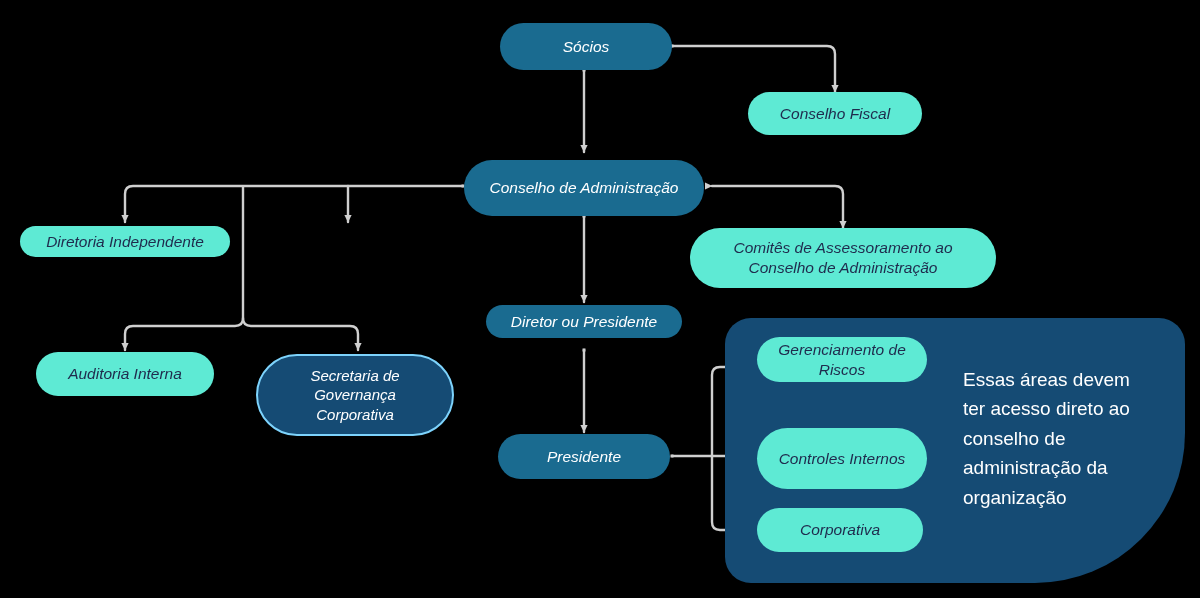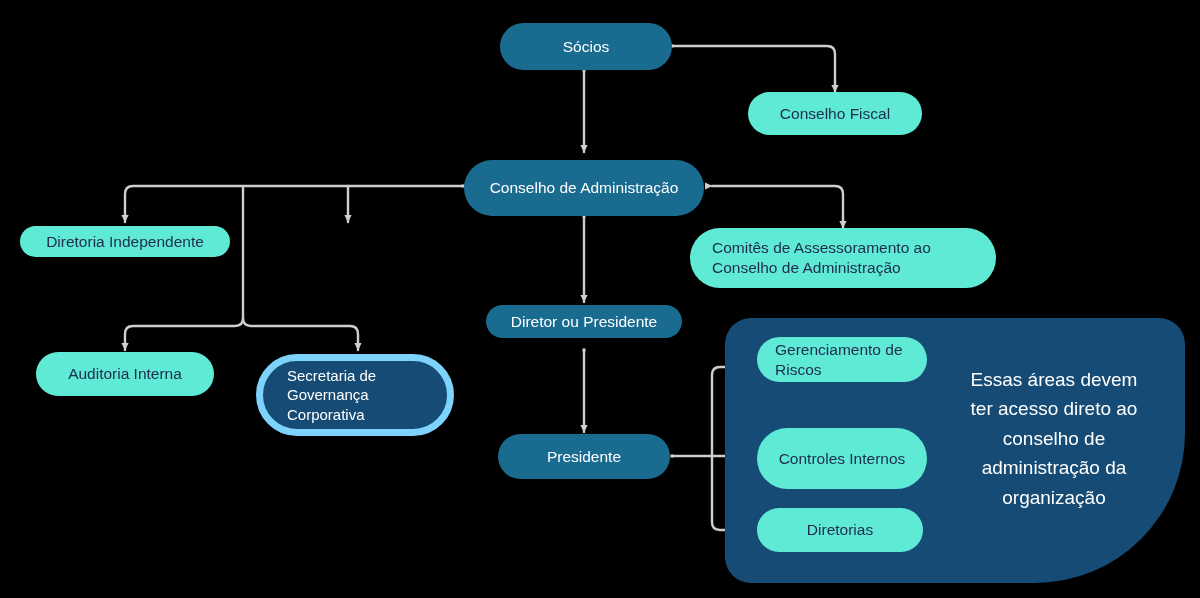--- a/index.html
+++ b/index.html
@@ -26,51 +26,52 @@
   .panel {
     position: absolute;
     background: #154B74;
     z-index: 2;
   }
   .node {
     position: absolute;
     display: flex;
     align-items: center;
     justify-content: center;
-    text-align: left;
+    text-align: center;
     box-sizing: border-box;
     z-index: 3;
     line-height: 1.28;
+    font-style: italic;
   }
   .node-teal {
     background: #1A6B90;
     color: #FFFFFF;
     border-radius: 999px;
     font-size: 15.5px;
   }
   .node-white {
     background: #5eead4;
     color: #1F2B4D;
     border-radius: 999px;
     font-size: 15.5px;
   }
   .node-navy {
     background: #154B74;
     color: #FFFFFF;
     border-radius: 999px;
-    border: 7px solid #7dd3fc;
+    border: 2px solid #7dd3fc;
     font-size: 15px;
   }
   .panel-note {
     position: absolute;
     color: #FFFFFF;
     font-size: 19px;
     line-height: 1.55;
     z-index: 3;
-    text-align: center;
+    text-align: left;
     white-space: pre-line;
   }
 </style>
 </head>
 <body>
 
 <div id="canvas">
 
   <svg id="edges" viewBox="0 0 1200 598" xmlns="http://www.w3.org/2000/svg">
     <defs>
@@ -124,17 +125,17 @@
   <div class="node node-navy" style="left:256px; top:354px; width:198px; height:82px; padding:0 24px;">Secretaria de Governança Corporativa</div>
 
   <div class="node node-teal" style="left:486px; top:305px; width:196px; height:33px;">Diretor ou Presidente</div>
 
   <div class="node node-teal" style="left:498px; top:434px; width:172px; height:45px;">Presidente</div>
 
   <div class="node node-white" style="left:757px; top:337px; width:170px; height:45px; padding:0 18px;">Gerenciamento de Riscos</div>
 
   <div class="node node-white" style="left:757px; top:428px; width:170px; height:61px; padding:7px 18px;">Controles Internos</div>
 
-  <div class="node node-white" style="left:757px; top:508px; width:166px; height:44px;">Diretorias</div>
+  <div class="node node-white" style="left:757px; top:508px; width:166px; height:44px;">Corporativa</div>
 
   <div class="panel-note" style="left:963px; top:365px; width:182px;">Essas áreas devem ter acesso direto ao conselho de administração da organização</div>
 
 </div>
 
 </body></html>

